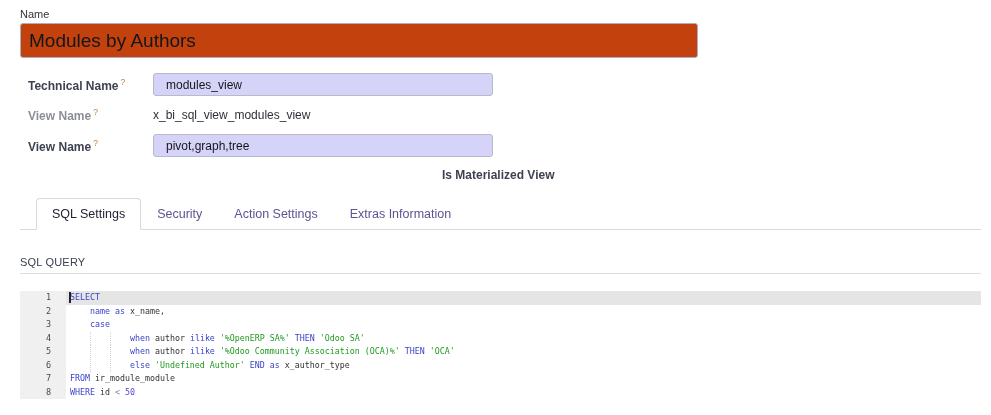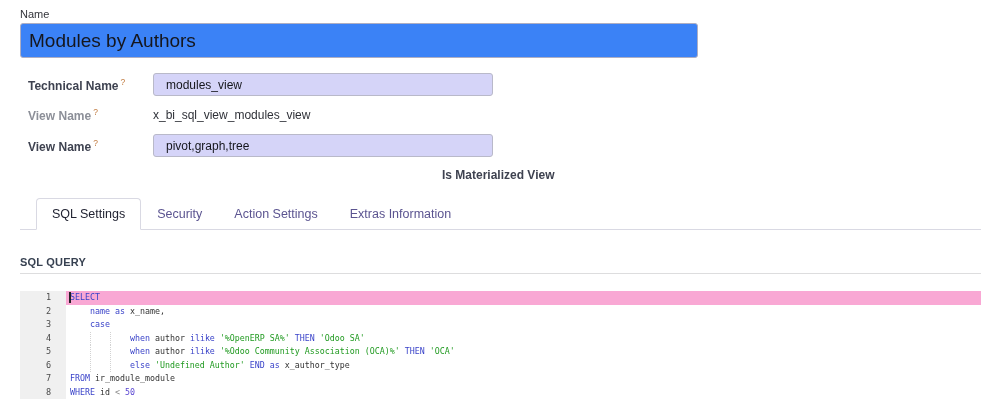--- a/index.html
+++ b/index.html
@@ -5,21 +5,21 @@
   * { box-sizing: border-box; }
   html,body { margin:0; padding:0; background:#fff; }
   body { font-family:"Liberation Sans", sans-serif; color:#2f3138; }
   .page { width:991px; height:415px; position:relative; overflow:hidden; background:#fff; }
   .content { padding:8px 10px 0 20px; }
 
   
   .name-label { font-size:11px; color:#33343a; font-weight:500; }
   .name-input {
     display:block; margin-top:3px; width:678px; height:35px;
-    background:#3b82f6; border:1px solid #aeaec2; border-radius:3px;
+    background:#c2410c; border:1px solid #aeaec2; border-radius:3px;
     font-family:"Liberation Sans", sans-serif; font-size:19px; color:#15161c;
     padding:0 8px; outline:none;
   }
 
   
   .fields { margin-top:15px;margin-left:8px; }
   .field-row { display:flex; align-items:center; margin-bottom:11px; }
   .field-label { width:125px; flex:0 0 125px; font-size:12px; font-weight:700; color:#3e4250; }
   .field-label.muted { color:#8c8f98; }
   .help-sup { font-size:8.5px; color:#c07a3e; vertical-align:super; margin-left:2px; font-weight:400; cursor:help; }
@@ -40,32 +40,32 @@
     border:1px solid transparent; border-bottom:none; margin-bottom:-1px;
     border-radius:4px 4px 0 0; background:transparent;
   }
   .tab.active {
     color:#222433; background:#fff; border-color:#d9d9e3;
     border-bottom:1px solid #fff;
   }
 
   
   .sql-section { margin-top:26px; }
-  .section-title { font-size:11px; font-weight:700; color:#374151; letter-spacing:0.2px; }
+  .section-title { font-size:11px; font-weight:400; color:#374151; letter-spacing:0.2px; }
   .divider { height:1px; background:#ddddde; margin-top:5px; width:961px; }
 
   
   .editor { margin-top:17px; width:961px; font-family:"DejaVu Sans Mono", monospace; font-size:8.3px; cursor:text; }
   .code-row { display:flex; height:13.5px; line-height:13.5px; white-space:pre; }
   .gutter-cell {
     flex:0 0 46px; width:46px; background:#f0f0f0; color:#4a4a4a;
     text-align:right; padding-right:15px; font-size:8.5px; user-select:none;
   }
   .code-cell { flex:1; padding-left:4px; position:relative; color:#333; }
-  .code-row.active .code-cell { background:#f9a8d4; }
+  .code-row.active .code-cell { background:#e5e5e5; }
   .tk-kw { color:#3a43c9; }
   .tk-id { color:#333333; }
   .tk-str { color:#219a21; }
   .tk-op { color:#8a8a8a; }
   .tk-num { color:#5a46d2; }
   .tk-ind { display:inline-block; width:4ch; border-left:1px dotted #d2d2d2; height:13px; vertical-align:top; }
   .cursor { position:absolute; left:3px; top:1px; width:2px; height:11px; background:#222; }
 </style>
 </head>
 <body>

